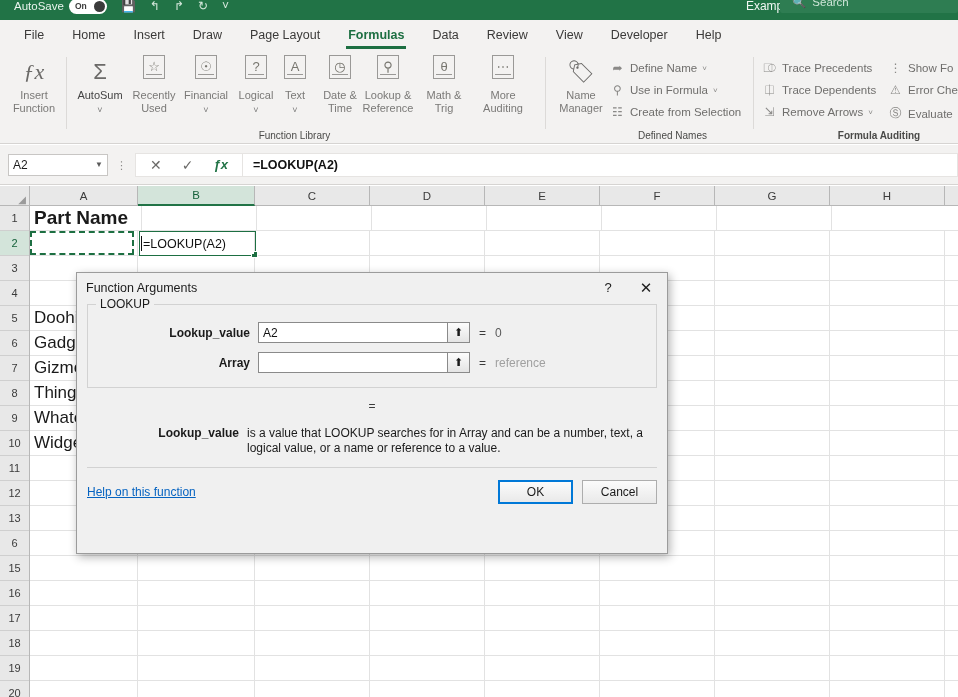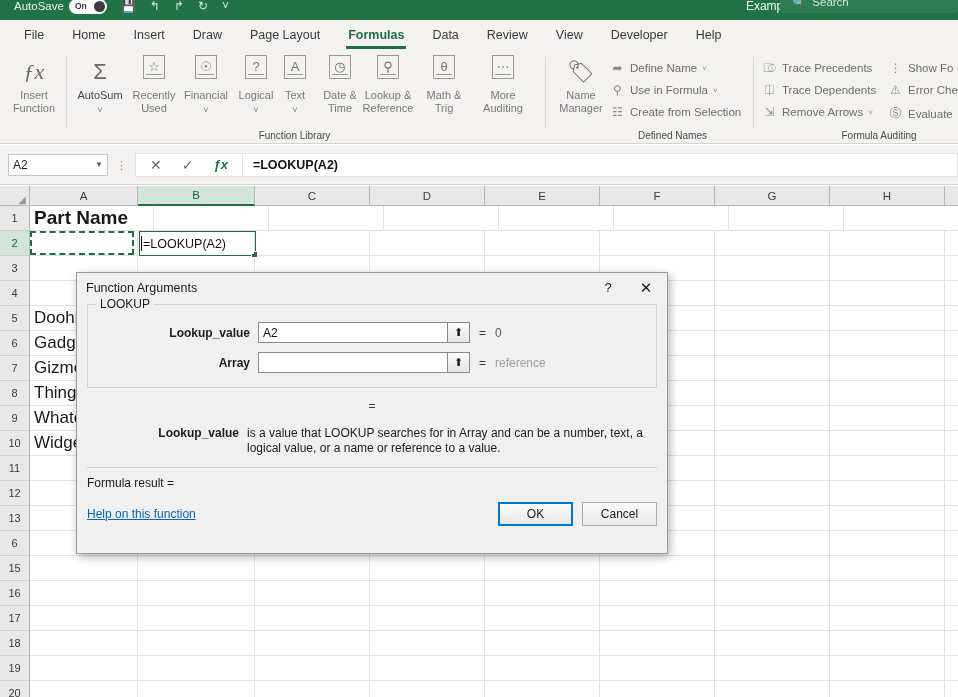--- a/index.html
+++ b/index.html
@@ -393,21 +393,21 @@
     </div>
     <div class="smallrow" style="left:132px;top:34px;">
       <span class="ic">⚠</span>
       <span>Error Che</span>
     </div>
     <div class="smallrow" style="left:132px;top:56px;">
       <span class="ic">Ⓢ</span>
       <span>Evaluate</span>
     </div>
 
-    <div class="gtitle" style="left:0;width:202px;text-align:center;">Formula Auditing</div>
+    <div class="gtitle" style="left:0;width:202px;text-align:center;font-weight:bold;">Formula Auditing</div>
   </div>
 </div>
 
 <div class="fbar">
   <div class="namebox">
     <span class="nbv">A2</span>
     <span class="nbc">▼</span>
   </div>
   <div class="dots">⋮</div>
   <div class="fbbtns">
@@ -450,21 +450,21 @@
       <div class="rh">6</div>
       <div class="rh">15</div>
       <div class="rh">16</div>
       <div class="rh">17</div>
       <div class="rh">18</div>
       <div class="rh">19</div>
       <div class="rh">20</div>
     </div>
   <div class="cells" id="cells">
       <div class="gridrow">
-        <div class="cell hdrA" style="width: 124px;">Part Name</div>
+        <div class="cell hdrA" style="width: 112px;">Part Name</div>
         <div class="cell" style="width: 115px;"></div>
         <div class="cell" style="width: 115px;"></div>
         <div class="cell" style="width: 115px;"></div>
         <div class="cell" style="width: 115px;"></div>
         <div class="cell" style="width: 115px;"></div>
         <div class="cell" style="width: 115px;"></div>
       </div>
       <div class="gridrow">
         <div class="cell" style="width: 108px;"></div>
         <div class="cell" style="width: 117px;"></div>
@@ -696,21 +696,20 @@
 
     <div class="eqcenter">=</div>
 
 
     <div class="argdesc">
       <span class="nm">Lookup_value</span>
       <span class="tx">is a value that LOOKUP searches for in Array and can be a number, text, a logical value, or a name or reference to a value.</span>
     </div>
 
     <div class="hr"></div>
-    <div class="fresult">Formula result =</div>
 
     <div class="dlg-foot">
       <span class="helplink">Help on this function</span>
       <span class="footsp"></span>
       <span class="btn primary">OK</span>
       <span class="btn">Cancel</span>
     </div>
   </div>
 </div>
 

